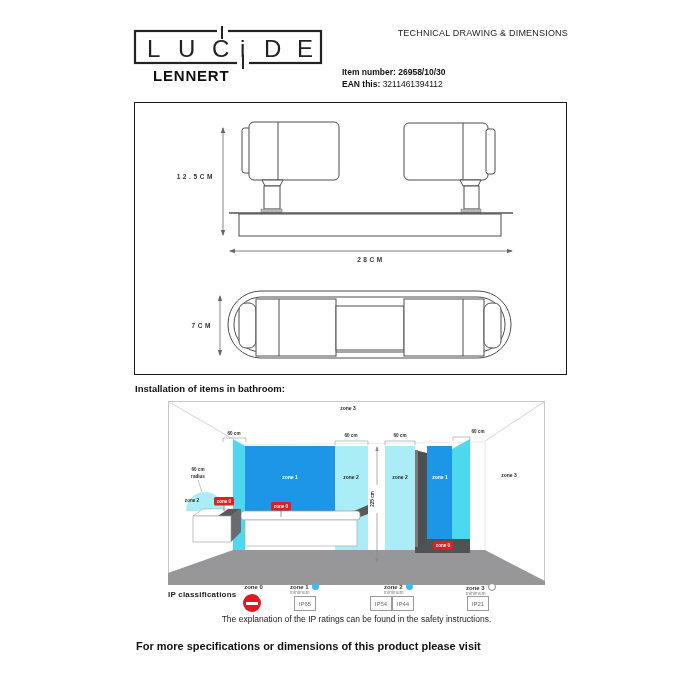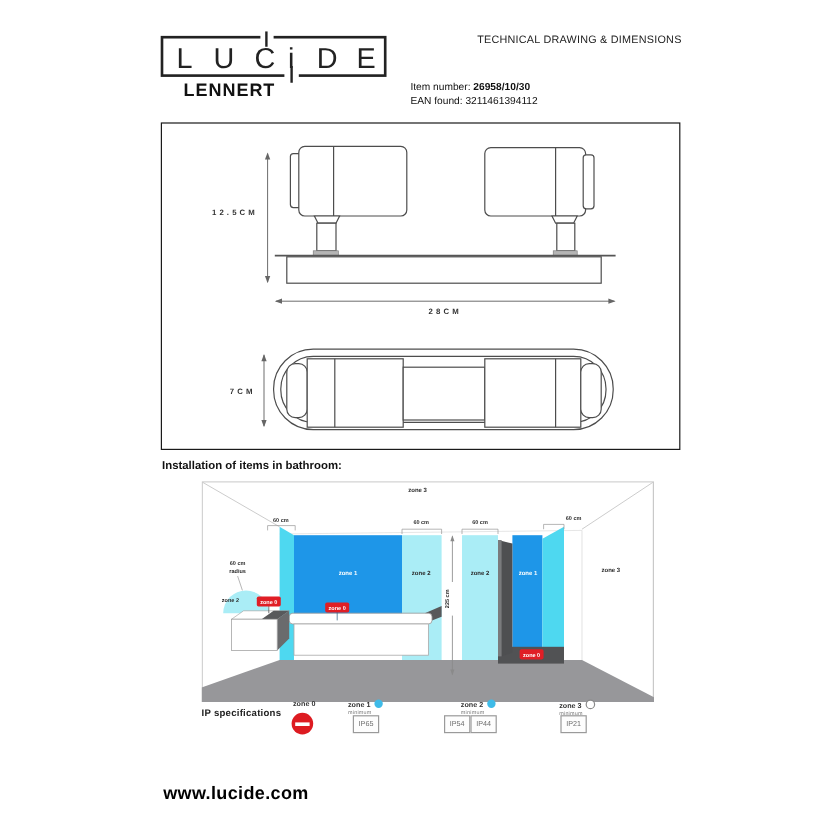--- a/index.html
+++ b/index.html
@@ -3,21 +3,21 @@
 <meta charset="utf-8">
 <style>
   html,body{margin:0;padding:0;background:#ffffff;}
   body{font-family:"Liberation Sans","DejaVu Sans",sans-serif;color:#1a1a1a;}
   #page{position:relative;width:700px;height:700px;background:#fff;overflow:hidden;}
   .abs{position:absolute;}
   
   #doc-title{left:380px;top:28px;width:188px;text-align:right;font-size:9px;font-weight:normal;color:#222;letter-spacing:.2px;}
   #product-name{left:133px;top:67px;font-size:15px;font-weight:bold;letter-spacing:.8px;color:#111;margin-left:20px;}
   #codes{left:342px;top:66px;font-size:8.5px;line-height:12px;color:#111;}
-  #codes .lbl{font-weight:normal;text-align:center;}
+  #codes .lbl{font-weight:bold;text-align:center;}
   #codes .val-b{font-weight:bold;margin-top:16px;}
   
   #drawing-box{left:134px;top:102px;width:431px;height:271px;border:1.4px solid #1a1a1a;background:#fff;}
   
   #bath-title{left:135px;top:383px;font-size:9.5px;font-weight:bold;color:#111;text-align:right;}
   #bath-svg{left:168px;top:401px;}
   
   #ip-title{left:168px;top:590px;font-size:8px;font-weight:bold;color:#222;letter-spacing:.2px;}
   .zlabel{font-size:6px;font-weight:bold;color:#333;white-space:nowrap;}
   .zmin{font-size:4.5px;color:#777;margin-top:0px;letter-spacing:.2px;}
@@ -58,21 +58,21 @@
       <text x="107" y="31">i</text>
       <text x="131" y="31">D</text>
       <text x="164" y="31">E</text>
     </g>
   </svg>
 
   <div class="abs" id="doc-title">TECHNICAL DRAWING &amp; DIMENSIONS</div>
   <div class="abs" id="product-name">LENNERT</div>
   <div class="abs" id="codes">
     <div><span class="lbl">Item number:</span>&nbsp;<span class="val-b">26958/10/30</span></div>
-    <div><span class="lbl">EAN found:</span>&nbsp;<span>3211461394112</span></div>
+    <div><span class="lbl">EAN this:</span>&nbsp;<span>3211461394112</span></div>
   </div>
 
   <div class="abs" id="drawing-box">
     <svg width="431" height="271" viewBox="0 0 431 271">
       <g stroke="#4d4d4d" stroke-width="1" fill="#fff">
 
         <g stroke="#666" stroke-width="0.8">
           <line x1="88" y1="25" x2="88" y2="132"></line>
           <polygon points="88,24 85.8,30 90.2,30" fill="#666" stroke="none"></polygon>
           <polygon points="88,133 85.8,127 90.2,127" fill="#666" stroke="none"></polygon>
@@ -194,21 +194,21 @@
     <text x="30" y="76.5" text-anchor="middle" class="btiny">radius</text>
     <text x="24" y="101" text-anchor="middle" class="btiny">zone 2</text>
     <text x="122" y="78" text-anchor="middle" class="bz bz-white">zone 1</text>
     <text x="183" y="78" text-anchor="middle" class="bz bz-dark">zone 2</text>
     <text x="232" y="78" text-anchor="middle" class="bz bz-dark">zone 2</text>
     <text x="272" y="78" text-anchor="middle" class="bz bz-white">zone 1</text>
     <text x="341" y="76" text-anchor="middle" class="bz bz-dark">zone 3</text>
     <text x="206" y="98" text-anchor="middle" transform="rotate(-90 206 98)" class="btiny">225 cm</text>
   </svg>
 
-  <div class="abs" id="ip-title">IP specifications</div>
+  <div class="abs" id="ip-title">IP classifications</div>
 
   <div class="abs zlabel" style="left:235px;top:584px;width:37px;text-align:center;">zone 0</div>
   <div class="abs" id="noentry"></div>
 
   <div class="abs" style="left:290px;top:583px;">
     <div class="zlabel"><span>zone 1</span><span class="dot blue"></span></div>
     <div class="zmin">minimum</div>
   </div>
   <div class="abs ipbox" style="left:294px;top:596px;">IP65</div>
 
@@ -218,16 +218,17 @@
   </div>
   <div class="abs ipbox" style="left:370px;top:596px;">IP54</div>
   <div class="abs ipbox" style="left:392px;top:596px;">IP44</div>
 
   <div class="abs" style="left:466px;top:583px;">
     <div class="zlabel"><span>zone 3</span><span class="dot open"></span></div>
     <div class="zmin">minimum</div>
   </div>
   <div class="abs ipbox" style="left:467px;top:596px;">IP21</div>
 
-
-  <div class="abs" id="footer-url">www.lucide.com</div>
+  <div class="abs" id="ip-note">The explanation of the IP ratings can be found in the safety instructions.</div>
+
+  <div class="abs" id="footer-line">For more specifications or dimensions of this product please visit</div>
 
 </div>
 
 </body></html>

